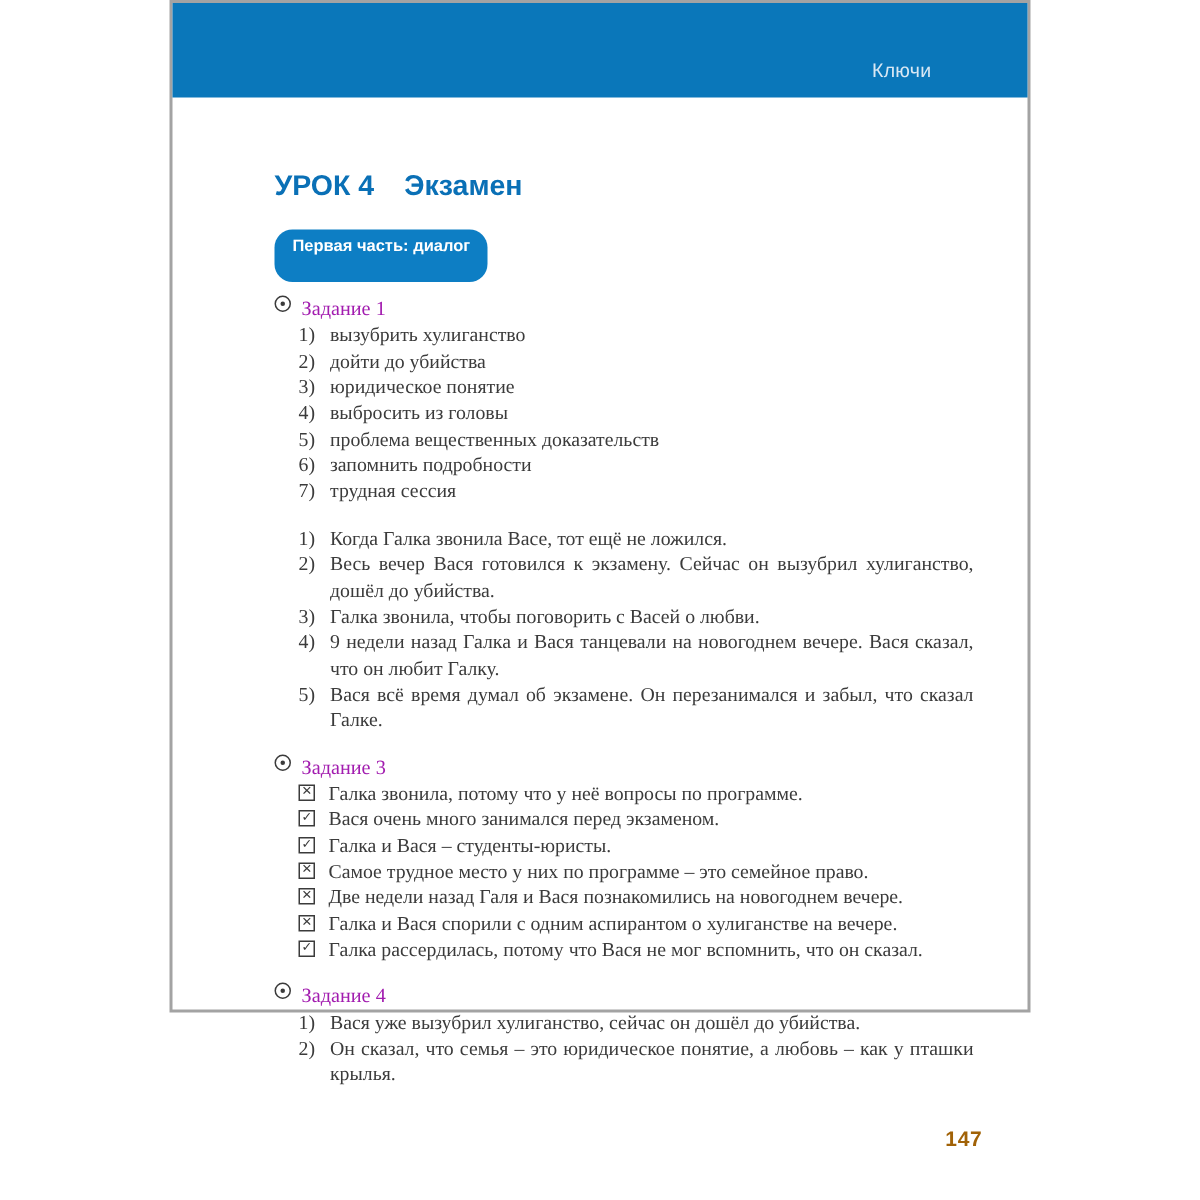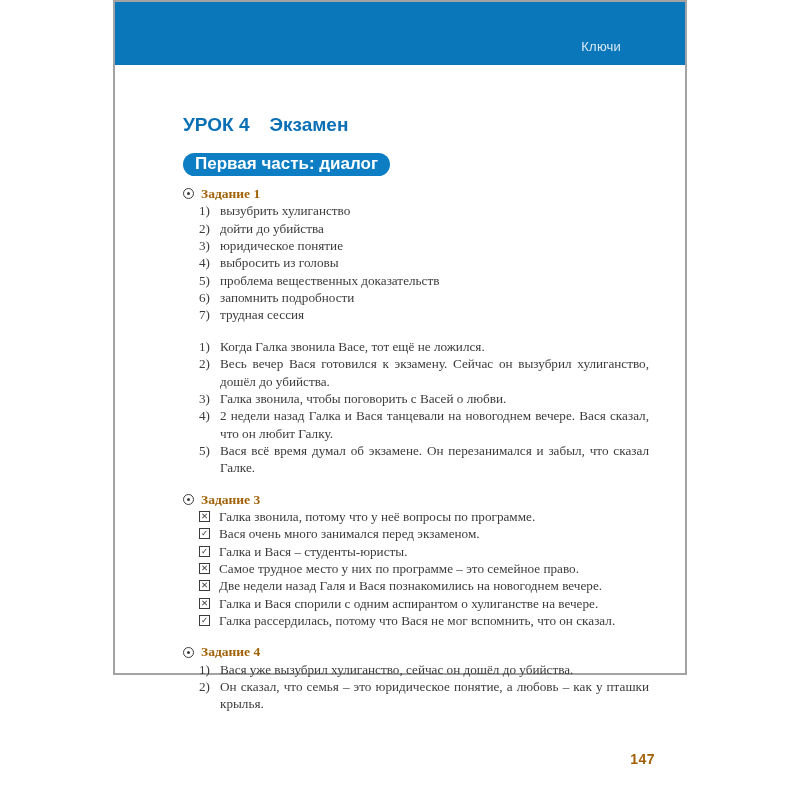--- a/index.html
+++ b/index.html
@@ -16,28 +16,28 @@
                 font-size:13px;color:#d9e8f4;letter-spacing:.2px;}
 
   .content{padding:48px 36px 0 68px;box-sizing:border-box;}
 
   .lesson-title{margin:0;font-family:"Liberation Sans","DejaVu Sans",sans-serif;
                 font-weight:bold;font-size:19px;line-height:23px;color:#0a70b6;}
   .lesson-title .lesson-number{margin-right:20px;}
 
   .part-badge{display:inline-block;margin-top:17px;background:#0d7ec4;color:#ffffff;
               font-family:"Liberation Sans","DejaVu Sans",sans-serif;font-weight:bold;
-              font-size:17px;line-height:16px;padding:3px 12px 4px;border-radius:12px;}
+              font-size:11px;line-height:16px;padding:3px 12px 16px;border-radius:12px;}
 
   #sections{margin-top:9px;}
   .section{margin:0;}
   .section + .section{margin-top:14px;}
 
-  .section-heading{display:flex;align-items:center;font-weight:bold;
-                   font-size:13.5px;line-height:17.4px;color:#a16207;}
+  .section-heading{display:flex;font-weight:normal;
+                   font-size:13.5px;line-height:17.4px;color:#a21caf;}
   .marker{width:11px;height:11px;border:1.3px solid #3b3b3b;border-radius:50%;
           box-sizing:border-box;margin-right:7px;position:relative;flex:0 0 auto;}
   .marker .dot{position:absolute;left:50%;top:50%;width:3px;height:3px;margin:-1.5px 0 0 -1.5px;
                background:#3b3b3b;border-radius:50%;}
 
   .item{display:flex;padding-left:16px;font-size:13.2px;line-height:17.35px;color:#3b3b3b;}
   .item .num{width:21px;flex:0 0 auto;}
   .item .text{flex:1;text-align:justify;}
 
   .cbx{width:11px;height:11px;box-sizing:border-box;border:1.2px solid #3b3b3b;
@@ -109,21 +109,21 @@
           <div class="item">
             <span class="num">2)</span>
             <span class="text">Весь вечер Вася готовился к экзамену. Сейчас он вызубрил хулиганство, дошёл до убийства.</span>
           </div>
           <div class="item">
             <span class="num">3)</span>
             <span class="text">Галка звонила, чтобы поговорить с Васей о любви.</span>
           </div>
           <div class="item">
             <span class="num">4)</span>
-            <span class="text">2 недели назад Галка и Вася танцевали на новогоднем вечере. Вася сказал, что он любит Галку.</span>
+            <span class="text">9 недели назад Галка и Вася танцевали на новогоднем вечере. Вася сказал, что он любит Галку.</span>
           </div>
           <div class="item">
             <span class="num">5)</span>
             <span class="text">Вася всё время думал об экзамене. Он перезанимался и забыл, что сказал Галке.</span>
           </div>
         </div>
         <div class="section">
           <div class="section-heading">
             <span class="marker">
               <span class="dot"></span>

